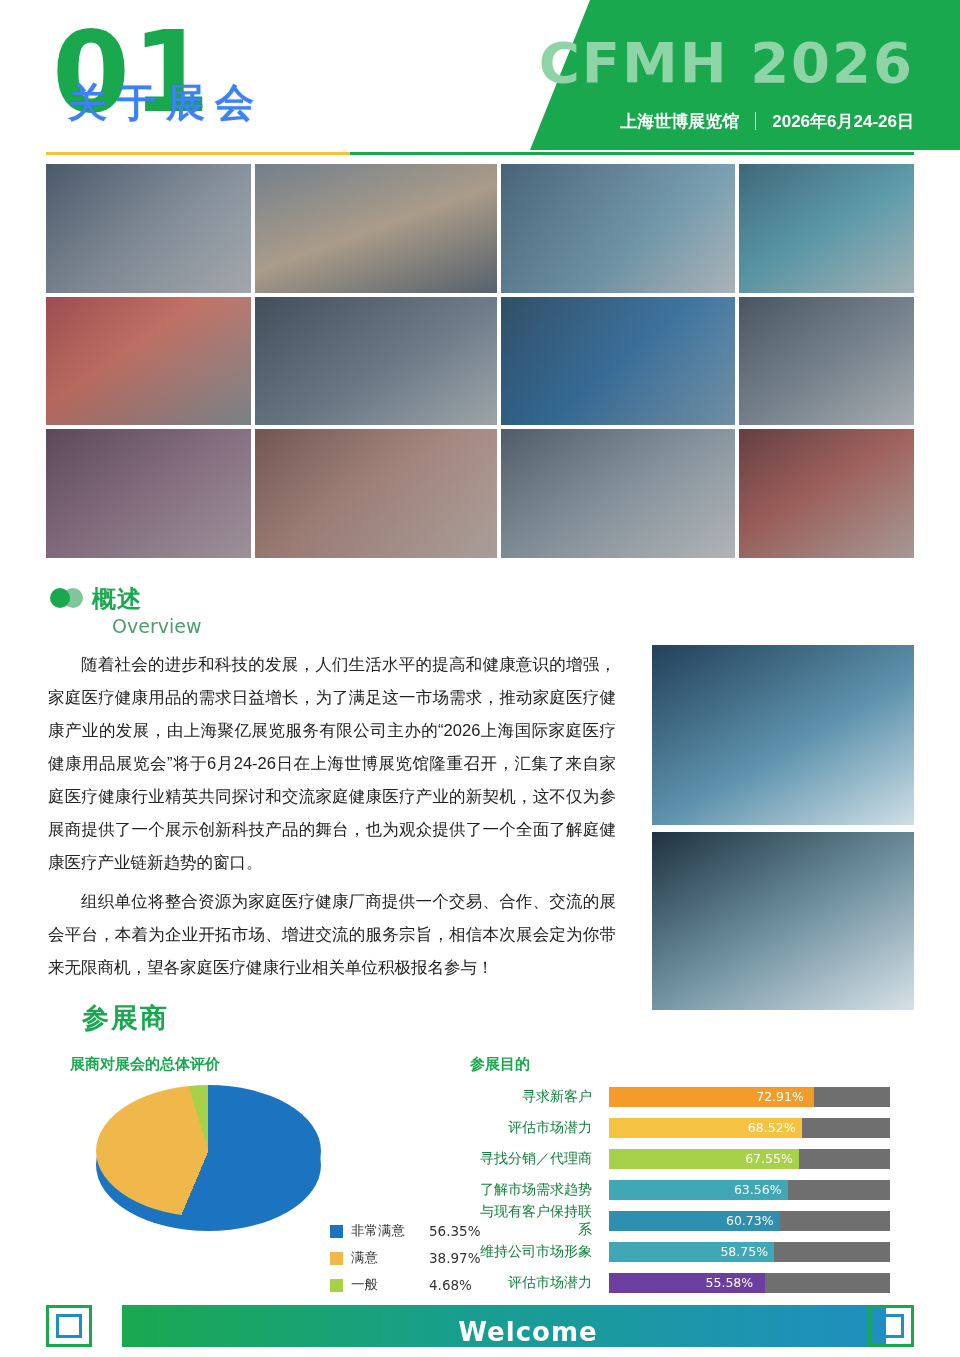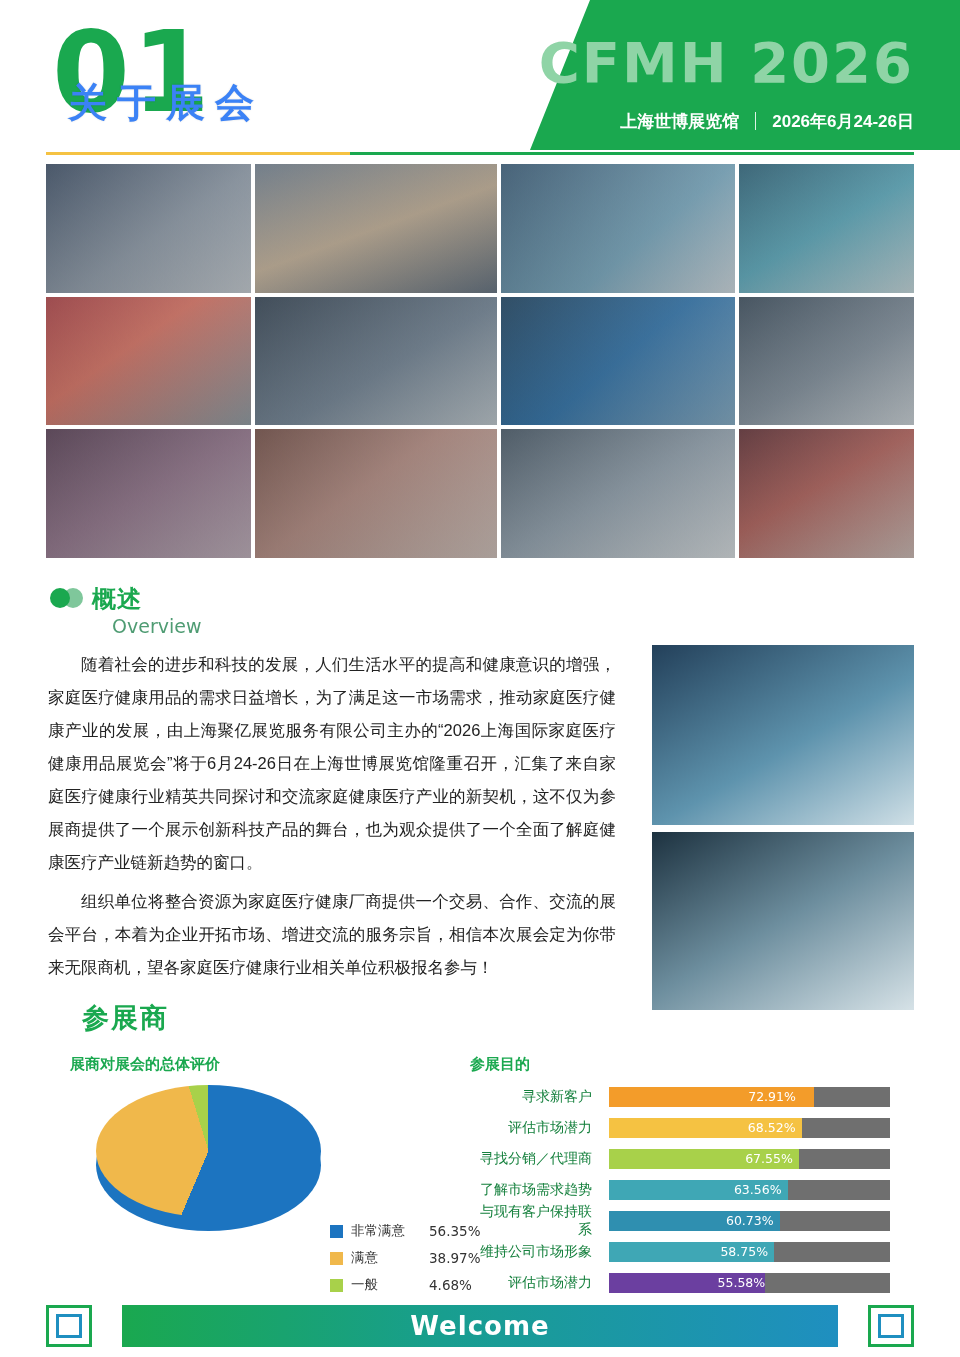--- a/index.html
+++ b/index.html
@@ -158,21 +158,21 @@
     position:absolute;top:0;height:20px;line-height:20px;right:6px;
     font-size:12.5px;color:#ffffff;font-family:"DejaVu Sans",sans-serif;
   }
   
   .footer{
     position:absolute;left:0;bottom:0;width:960px;height:62px;background:#ffffff;
   }
   .footer-bar{
     position:absolute;left:122px;bottom:10px;width:716px;height:42px;
     background:linear-gradient(90deg,#1aa84f 0%,#189e8f 45%,#1f8fc0 100%);
-    display:flex;align-items:center;justify-content:center;
+    display:flex;align-items:flex-end;justify-content:center;padding-left:48px;
   }
   .footer-text{
     color:#ffffff;font-size:26px;font-weight:bold;letter-spacing:1px;
     font-family:"DejaVu Sans",sans-serif;
   }
   .corner{
     position:absolute;bottom:10px;width:46px;height:42px;
     border:3px solid #1aa84f;box-sizing:border-box;
   }
   .corner::after{
@@ -256,21 +256,21 @@
     <span class="legend-label">一般</span>
     <span class="legend-val">4.68%</span>
   </div>
 </div>
 
 <div class="bars">
   <div class="bar-row">
     <span class="bar-label">寻求新客户</span>
     <span class="bar-track">
       <span class="bar-fill" style="width:72.91%;background:#f39c2a"></span>
-      <span class="bar-val" style="right:auto;left:72.91%;transform:translateX(-100%);padding-right:18px;">72.91%</span>
+      <span class="bar-val" style="right:auto;left:72.91%;transform:translateX(-100%);padding-right:10px;">72.91%</span>
     </span>
   </div>
   <div class="bar-row">
     <span class="bar-label">评估市场潜力</span>
     <span class="bar-track">
       <span class="bar-fill" style="width:68.52%;background:#f5c242"></span>
       <span class="bar-val" style="right:auto;left:68.52%;transform:translateX(-100%);padding-right:6px;">68.52%</span>
     </span>
   </div>
   <div class="bar-row">
@@ -298,21 +298,21 @@
     <span class="bar-label">维持公司市场形象</span>
     <span class="bar-track">
       <span class="bar-fill" style="width:58.75%;background:#3fa7b5"></span>
       <span class="bar-val" style="right:auto;left:58.75%;transform:translateX(-100%);padding-right:6px;">58.75%</span>
     </span>
   </div>
   <div class="bar-row">
     <span class="bar-label">评估市场潜力</span>
     <span class="bar-track">
       <span class="bar-fill" style="width:55.58%;background:#6b3fa0"></span>
-      <span class="bar-val" style="right:auto;left:55.58%;transform:translateX(-100%);padding-right:0;">55.58%</span>
+      <span class="bar-val" style="right:auto;left:55.58%;transform:translateX(-100%);padding-right:12px;">55.58%</span>
     </span>
   </div>
 </div>
 
 <div class="footer">
   <div class="corner corner-l"></div>
   <div class="footer-bar">
     <span class="footer-text">Welcome</span>
   </div>
   <div class="corner corner-r"></div>

